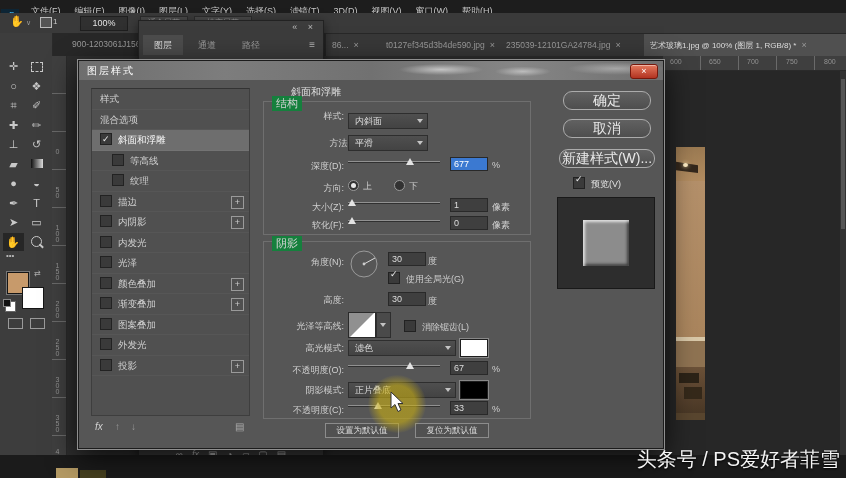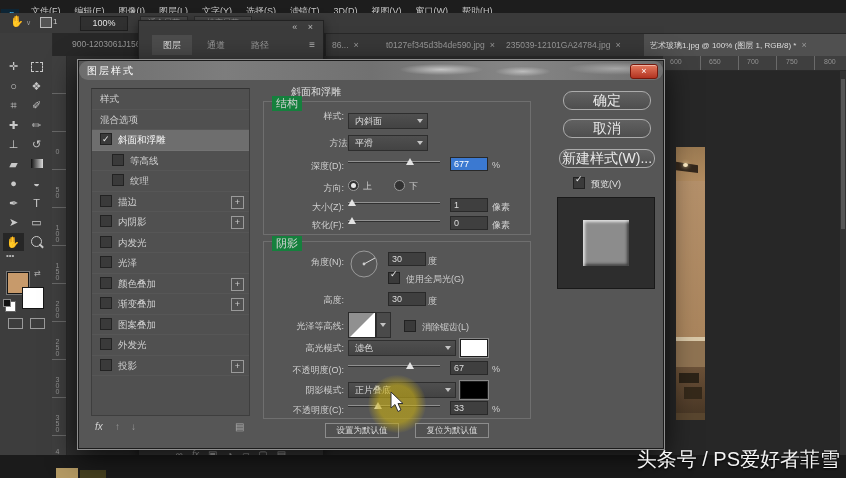--- a/index.html
+++ b/index.html
@@ -46,35 +46,35 @@
           background-image:repeating-linear-gradient(to right,transparent 0 37px,#6a6a6a 37px 38px);}
   .hruler span{position:absolute;top:2px;font-size:7px;color:#929292;}
   
   .canvas{left:663px;top:71px;width:183px;height:384px;background:#272727;}
   .scrollbar{left:840px;top:71px;width:6px;height:384px;background:#323232;}
   .scrollthumb{left:1px;top:8px;width:4px;height:150px;background:#555;}
   
   .panel{left:138px;top:20px;width:184px;height:442px;background:#3c3c3c;border:1px solid #222;
          box-shadow:0 3px 10px rgba(0,0,0,.5);z-index:4;}
   .panel .head{position:absolute;right:6px;top:1px;font-size:9px;color:#b8b8b8;letter-spacing:4px;}
-  .ptab{position:absolute;top:14px;height:20px;font-size:9px;line-height:20px;text-align:center;color:#9a9a9a;width:40px;margin-left:9px;}
+  .ptab{position:absolute;top:14px;height:20px;font-size:9px;line-height:20px;text-align:center;color:#9a9a9a;width:40px;}
   .ptab.active{background:#4c4c4c;color:#ddd;}
   .pfoot{position:absolute;left:0;bottom:0;width:100%;height:18px;background:#383838;border-top:1px solid #2a2a2a;
          display:flex;align-items:center;justify-content:center;gap:9px;font-size:10px;color:#b2b2b2;}
   
   .bottombar{left:0;top:455px;width:846px;height:23px;background:#1b1b1b;z-index:6;}
   .watermark{right:6px;top:446px;font-size:20px;color:#f5f5f5;z-index:20;text-shadow:0 1px 2px #000;}
   
   .dialog{left:78px;top:60px;width:584px;height:387px;background:#565656;border:1px solid #1c1c1c;
           outline:1px solid #8f8f8f;box-shadow:0 8px 28px rgba(0,0,0,.75);z-index:10;font-size:9px;}
   .dtitle{position:absolute;left:0;top:0;width:100%;height:19px;
       background-image:radial-gradient(ellipse 60px 8px at 62% 45%,rgba(255,255,255,.55),transparent 70%),
                        radial-gradient(ellipse 40px 7px at 76% 55%,rgba(255,255,255,.45),transparent 70%),
                        radial-gradient(ellipse 70px 9px at 92% 40%,rgba(255,255,255,.35),transparent 70%),
-                       linear-gradient(90deg,#6e6e6e,#7d7d7d 25%,#717171 50%,#868686 75%,#6f6f6f);border-radius:9px;}
+                       linear-gradient(90deg,#6e6e6e,#7d7d7d 25%,#717171 50%,#868686 75%,#6f6f6f);}
   .dtitle .t{position:absolute;left:8px;top:3px;color:#fff;font-size:10px;letter-spacing:2px;}
   .closebtn{position:absolute;right:5px;top:3px;width:26px;height:13px;border-radius:3px;
             background:linear-gradient(#e57a5e,#b23321);border:1px solid #77180c;color:#fff;
             font-size:9px;text-align:center;line-height:12px;box-shadow:inset 0 1px 0 rgba(255,255,255,.45);}
   .stylelist{position:absolute;left:12px;top:27px;width:157px;height:326px;background:#505050;
              border:1px solid #3e3e3e;border-top-color:#333;}
   .srow{height:19.5px;line-height:19.5px;padding-left:8px;color:#cfcfcf;font-size:9.5px;
         border-bottom:1px solid rgba(255,255,255,.035);white-space:nowrap;}
   .srow.sel{background:#6e6e6e;color:#fff;}
   .srow.ind{padding-left:20px;}

